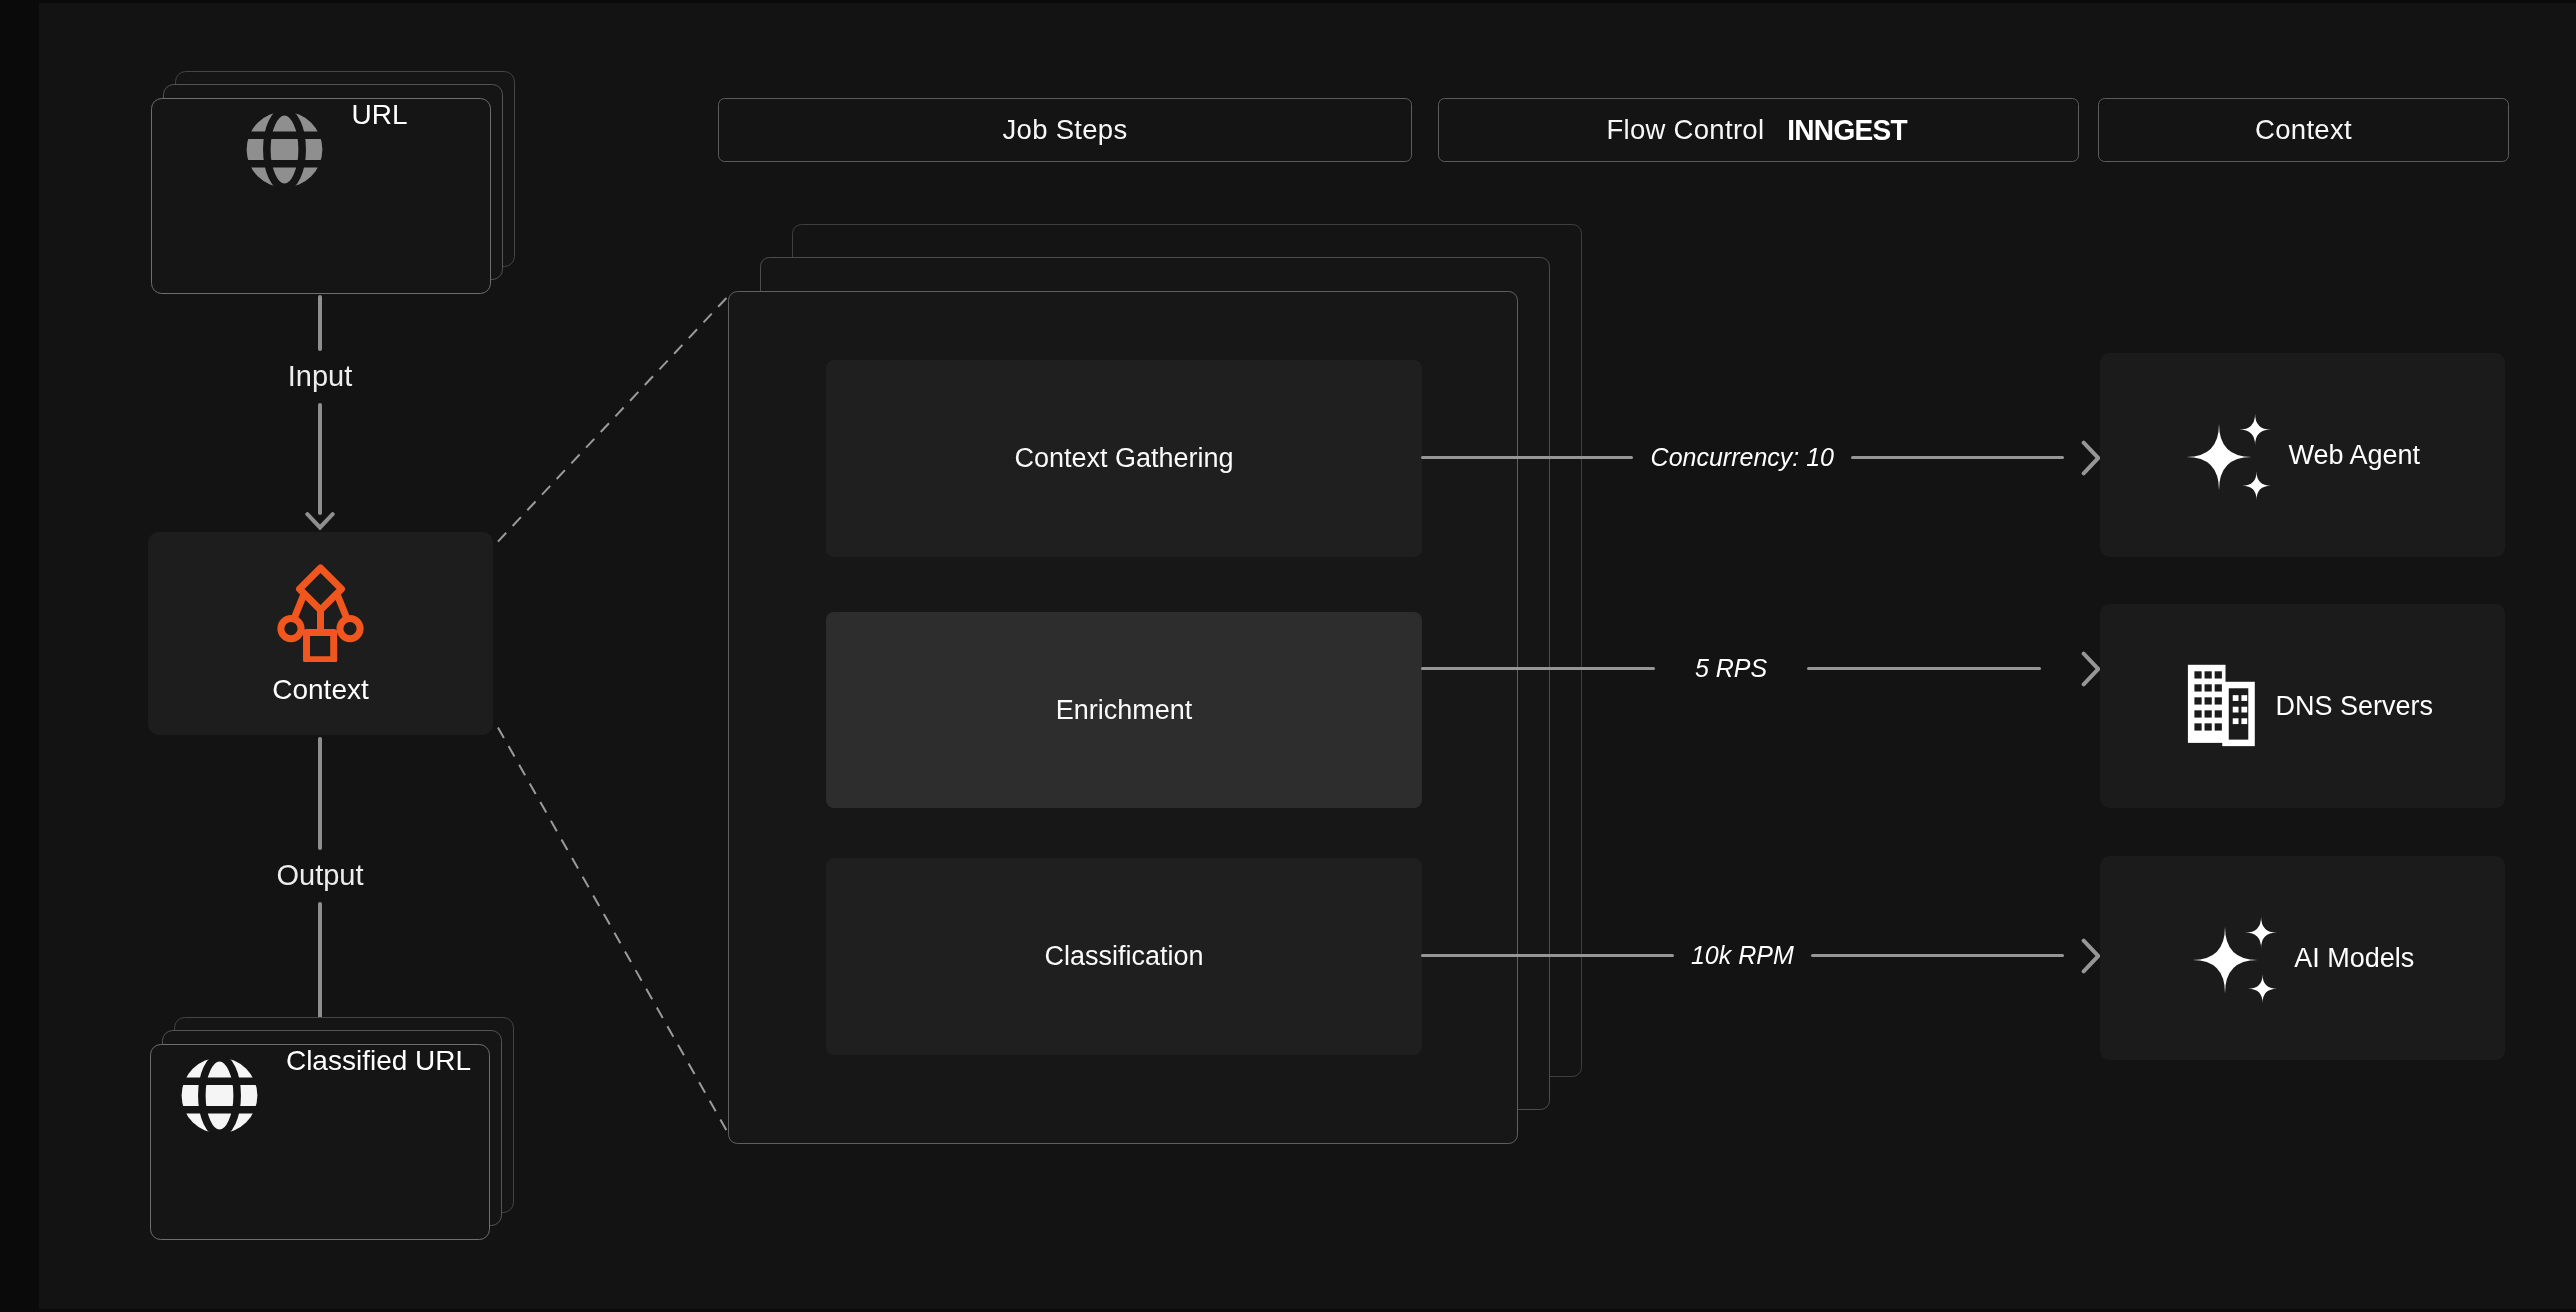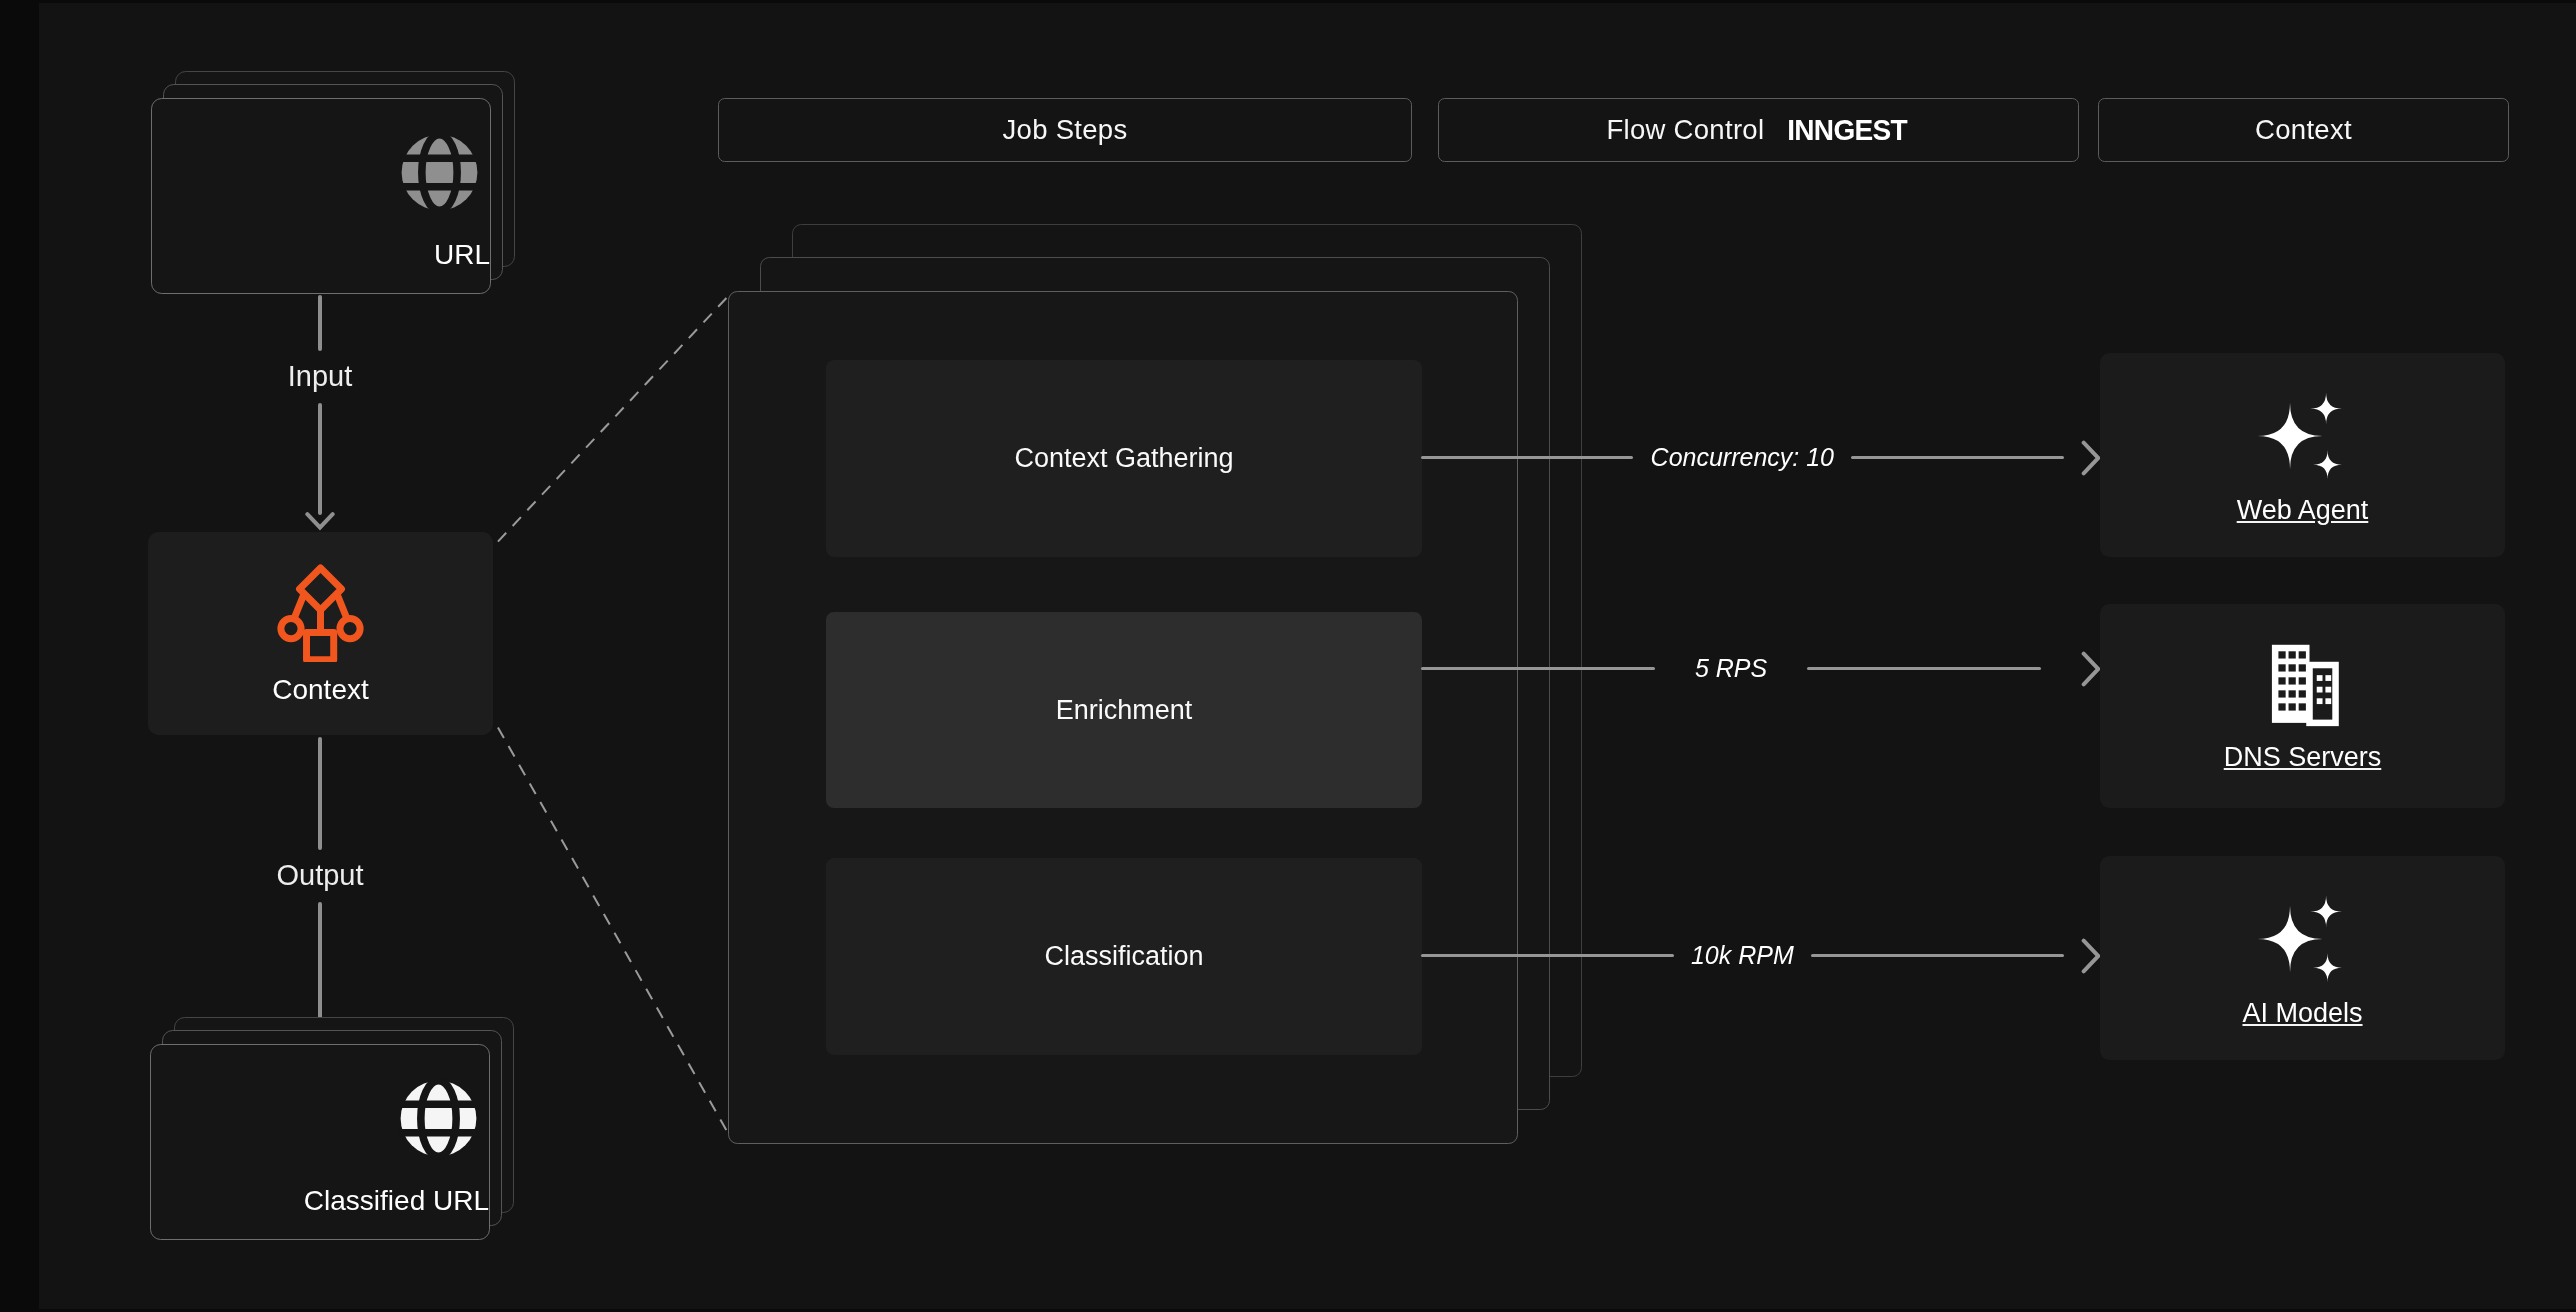--- a/index.html
+++ b/index.html
@@ -14,22 +14,22 @@
     display:flex;align-items:center;justify-content:center;
     font-size:27.5px;color:#f7f7f7;letter-spacing:0.3px;}
   .hdr .logo{display:inline-block;margin-left:20px;font-weight:800;font-size:29.5px;
     letter-spacing:-0.7px;transform:scaleX(.95);color:#ffffff;}
   
   .stack{position:absolute;width:366px;height:224px;}
   .scard{position:absolute;width:340px;height:196px;box-sizing:border-box;
     border-radius:10.7px;background:#151515;border:1.3px solid #6e6e6e;}
   .scard.b2{left:24px;top:0;border-color:#454545;}
   .scard.b1{left:12px;top:13.4px;border-color:#545454;}
-  .scard.front{left:0;top:27px;display:flex;flex-direction:column;
-    align-items:flex-end;justify-content:center;gap:16px;}
+  .scard.front{left:0;top:27px;display:flex;
+    align-items:flex-start;justify-content:center;gap:16px;}
   .scard .lbl,.bigcard .lbl{font-size:28px;color:#ffffff;}
   
   .bigcard{position:absolute;left:109px;top:529px;width:345px;height:203px;
     background:#1d1d1d;border-radius:10.7px;display:flex;flex-direction:column;
     align-items:center;justify-content:center;gap:12px;}
   
   .varrow{position:absolute;width:32px;display:flex;flex-direction:column;
     align-items:center;}
   .vline{width:3.4px;background:#8f8f8f;border-radius:2px;}
   .vlabel{font-size:29px;color:#ededed;margin:9.4px 0;white-space:nowrap;}
@@ -44,22 +44,22 @@
     background:#1f1f1f;display:flex;align-items:center;justify-content:center;
     font-size:27px;color:#fafafa;}
   .step.hl{background:#2d2d2d;}
   
   .flowrow{position:absolute;left:1382px;width:680px;height:43px;
     display:flex;align-items:center;gap:17.4px;font-style:italic;}
   .hline{flex:1;height:3.4px;background:#969696;border-radius:2px;}
   .flabel{font-size:25px;color:#ffffff;white-space:nowrap;}
   
   .ctx-card{position:absolute;left:2061px;width:405px;height:204px;
-    background:#1b1b1b;border-radius:9.4px;display:flex;flex-direction:column;
-    align-items:center;justify-content:center;gap:9.4px;text-decoration:underline;}
+    background:#1b1b1b;border-radius:9.4px;display:flex;
+    align-items:center;justify-content:center;gap:9.4px;}
   .ctx-card .lbl{font-size:27px;color:#ffffff;}
   .overlay{position:absolute;left:0;top:0;pointer-events:none;}
 </style>
 </head>
 <body>
 
 <div id="canvas">
 
   <svg class="overlay" width="2576" height="1312" viewBox="0 0 3840 1956">
     <line x1="684" y1="803" x2="1030" y2="434" stroke="#9a9a9a" stroke-width="3" stroke-dasharray="18 14"></line>

